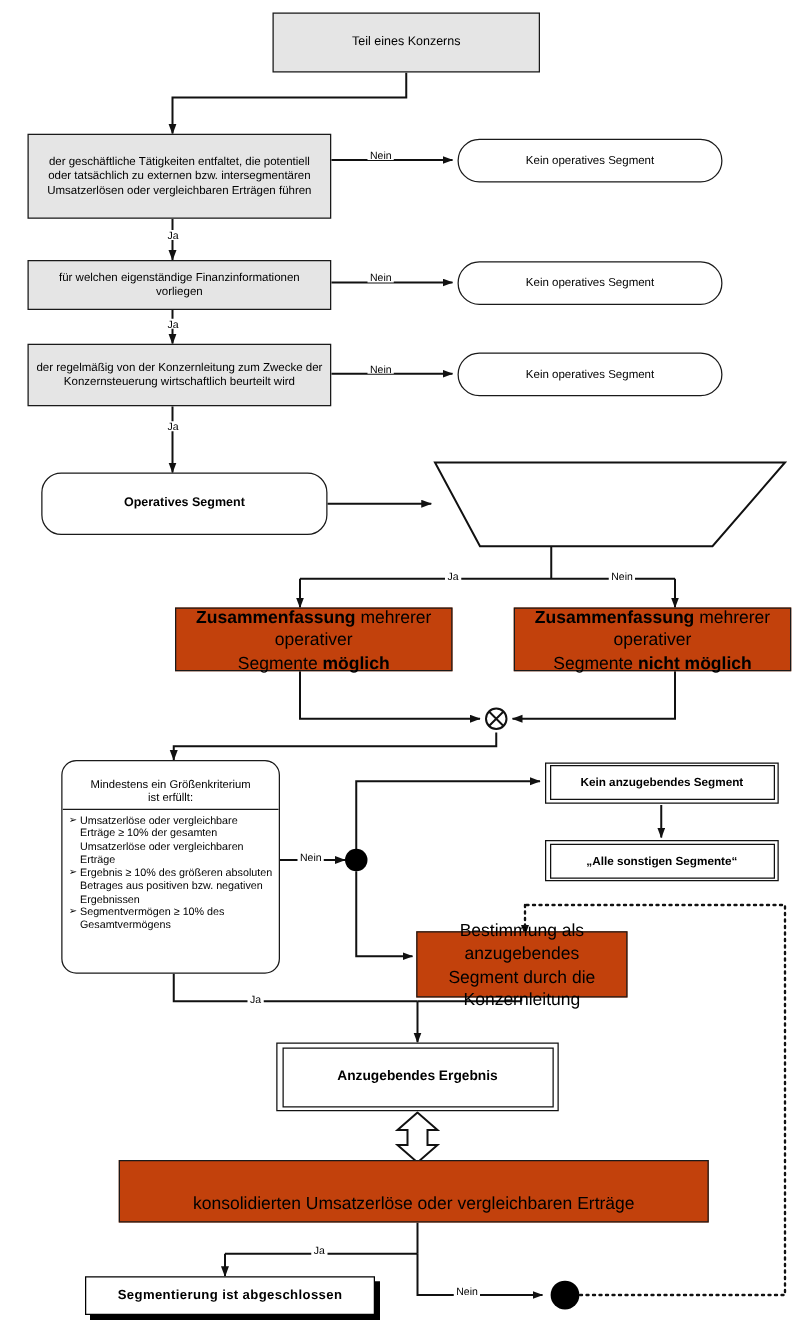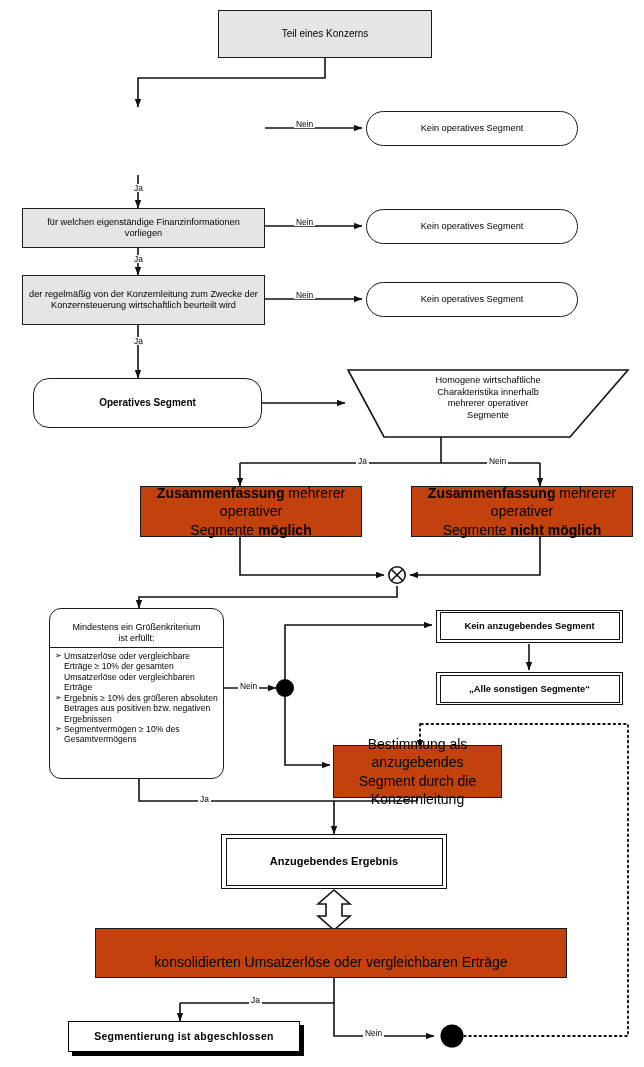--- a/index.html
+++ b/index.html
@@ -227,37 +227,32 @@
       <path d="M464,1036 L628,1036 L628,724 L420,724"></path>
     </g>
     <path d="M420,724 L420,745" stroke="#111111" stroke-width="1.9" fill="none" stroke-dasharray="1.6 3.6" stroke-linecap="round"></path>
     <path d="M420,741 L420,748" stroke="#111111" stroke-width="1.6" fill="none" marker-end="url(#arr)"></path>
 
     <polygon points="348,370 628,370 570,437 384,437" fill="#ffffff" stroke="#111111" stroke-width="1.6"></polygon>
   </svg>
 
   <div class="node grey-box top" style="left:218px;top:10px;width:214px;height:48px;">Teil eines Konzerns</div>
 
+  <div class="node grey-box" style="left:22px;top:107px;width:243px;height:68px;padding:4px 6px;">der geschäftliche Tätigkeiten  entfaltet,  die potentiell  oder  tatsächlich zu externen bzw. intersegmentären Umsatzerlösen oder vergleichbaren Erträgen führen</div>
 
   <div class="node grey-box" style="left:22px;top:208px;width:243px;height:40px;padding:3px 13px;">für welchen eigenständige Finanzinformationen vorliegen</div>
 
   <div class="node grey-box" style="left:22px;top:275px;width:243px;height:50px;padding:3px 6px;">der regelmäßig von der Konzernleitung zum Zwecke der Konzernsteuerung wirtschaftlich beurteilt wird</div>
 
   <div class="node round-box" style="left:366px;top:111px;width:212px;height:35px;">Kein operatives Segment</div>
   <div class="node round-box" style="left:366px;top:209px;width:212px;height:35px;">Kein operatives Segment</div>
   <div class="node round-box" style="left:366px;top:282px;width:212px;height:35px;">Kein operatives Segment</div>
 
   <div class="node round-box bold" style="left:33px;top:378px;width:229px;height:50px;">Operatives Segment</div>
 
-  <div class="trapezoid" style="left:348px;top:372px;width:280px;height:62px;">
-    <div class="trap-label" style="top:3px;">Homogene wirtschaftliche</div>
-    <div class="trap-label" style="top:14.5px;">Charakteristika innerhalb</div>
-    <div class="trap-label" style="top:26px;">mehrerer operativer</div>
-    <div class="trap-label" style="top:37.5px;">Segmente</div>
-  </div>
 
   <div class="node plain-box" style="left:140px;top:486px;width:222px;height:51px;">
     <div style="line-height:1.3;">
       <span class="b">Zusammenfassung</span><span> mehrerer operativer</span><br>
       <span>Segmente </span><span class="b">möglich</span>
     </div>
   </div>
 
   <div class="node plain-box" style="left:411px;top:486px;width:222px;height:51px;">
     <div style="line-height:1.3;">

